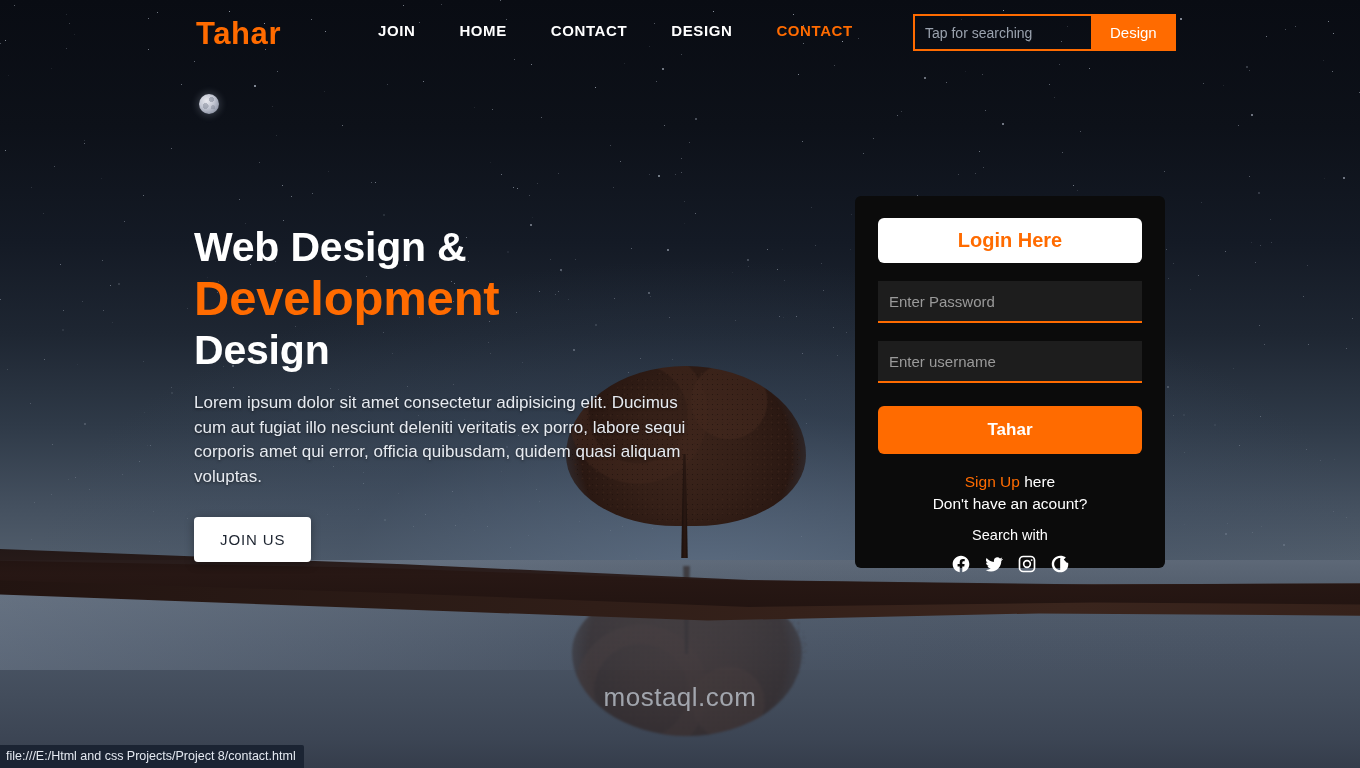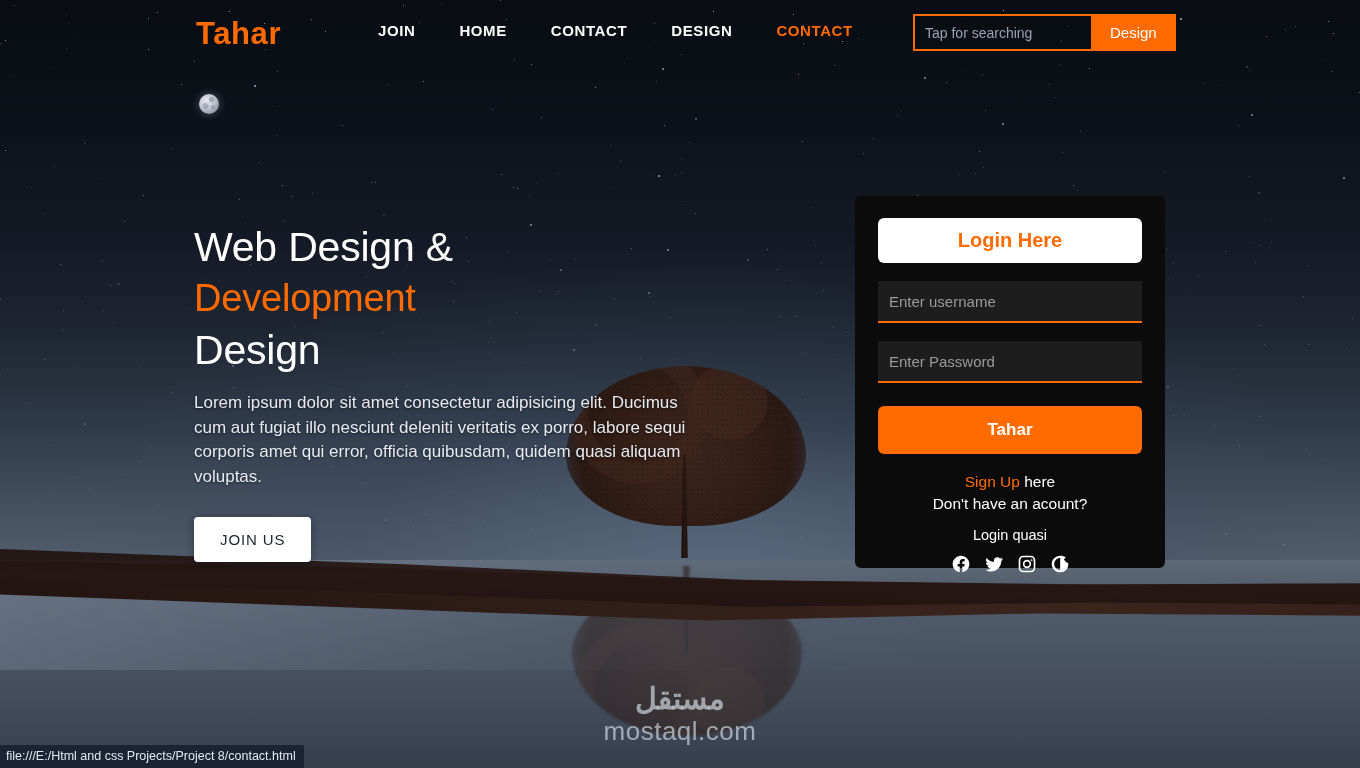--- a/index.html
+++ b/index.html
@@ -184,23 +184,23 @@
     background: #ff6b00; border: 2px solid #ff6b00;
     color: #ffffff; font-size: 15px;
     font-family: "Liberation Sans", sans-serif;
     cursor: pointer;
   }
 
   
   .hero { position: absolute; left: 194px; top: 220px; width: 520px; z-index: 10; }
   .hero h1 {
     color: #ffffff;
-    font-size: 41px; line-height: 54px; font-weight: normal; letter-spacing: -.2px;
-  }
-  .hero h1 .accent { color: #ff6b00; font-size: 38px; }
+    font-size: 41px; line-height: 54px; font-weight: bold; letter-spacing: -.2px;
+  }
+  .hero h1 .accent { color: #ff6b00; font-size: 49px; }
   .hero-line2 { margin-top: -3px; }
   .hero-line3 { margin-top: -2px; }
   .hero p {
     margin-top: 14px;
     color: #e6eaf0;
     font-size: 17px; line-height: 24.5px;
     width: 500px;
     text-shadow: 0 1px 3px rgba(0,0,0,0.55);
   }
   .join-btn {
@@ -723,21 +723,20 @@
     <div class="ground"></div>
     <div class="ground2"></div>
 
     <div class="tree">
       <div class="canopy"></div>
       <div class="canopy-tex"></div>
       <div class="trunk"></div>
     </div>
 
     <div class="watermark">
-      <div class="wm-ar">مستقل</div>
       <div class="wm-en">mostaql.com</div>
     </div>
   </div>
 
   <div class="header">
     <div class="logo">Tahar</div>
 
     <nav class="nav">
       <a class="nav-link" href="#">JOIN</a>
       <a class="nav-link" href="#">HOME</a>
@@ -759,35 +758,35 @@
       <div class="hero-line3">Design</div>
     </h1>
     <p>Lorem ipsum dolor sit amet consectetur adipisicing elit. Ducimus cum aut fugiat illo nesciunt deleniti veritatis ex porro, labore sequi corporis amet qui error, officia quibusdam, quidem quasi aliquam voluptas.</p>
     <button class="join-btn">JOIN US</button>
   </div>
 
   <div class="login-panel">
     <div class="login-title">Login Here</div>
 
     <div class="field">
+      <input type="password" placeholder="Enter Password" style="">
+    </div>
+
+    <div class="field">
       <input type="text" placeholder="Enter username" style="">
-    </div>
-
-    <div class="field">
-      <input type="password" placeholder="Enter Password" style="">
     </div>
 
     <button class="login-btn">Tahar</button>
 
     <div class="signup-text">
       <div><span class="signup-link">Sign Up</span><span> here</span></div>
       <div>Don't have an acount?</div>
     </div>
 
-    <div class="login-with">Login quasi</div>
+    <div class="login-with">Search with</div>
 
     <div class="socials">
       <span class="social">
         <svg viewBox="0 0 24 24">
             <path d="M12 2C6.48 2 2 6.48 2 12c0 5 3.66 9.13 8.44 9.88v-6.99H7.9V12h2.54V9.8c0-2.5 1.49-3.89 3.77-3.89 1.09 0 2.24.2 2.24.2v2.46h-1.26c-1.24 0-1.63.77-1.63 1.56V12h2.78l-.45 2.89h-2.33v6.99C18.34 21.13 22 17 22 12c0-5.52-4.48-10-10-10z"></path>
           </svg>
       </span>
       <span class="social">
         <svg viewBox="0 0 24 24">
             <path d="M22.46 5.95c-.77.35-1.6.58-2.46.69.88-.53 1.56-1.37 1.88-2.38-.83.49-1.75.85-2.72 1.04A4.28 4.28 0 0 0 11.8 8.5c0 .34.04.67.11.98A12.14 12.14 0 0 1 3.1 4.9a4.28 4.28 0 0 0 1.32 5.71c-.7-.02-1.36-.21-1.94-.53v.05a4.28 4.28 0 0 0 3.43 4.19c-.34.09-.7.14-1.07.14-.26 0-.52-.02-.77-.07a4.29 4.29 0 0 0 4 2.98A8.6 8.6 0 0 1 2 19.1a12.11 12.11 0 0 0 6.56 1.92c7.88 0 12.18-6.52 12.18-12.18l-.01-.56c.83-.6 1.56-1.36 2.13-2.22z"></path>

